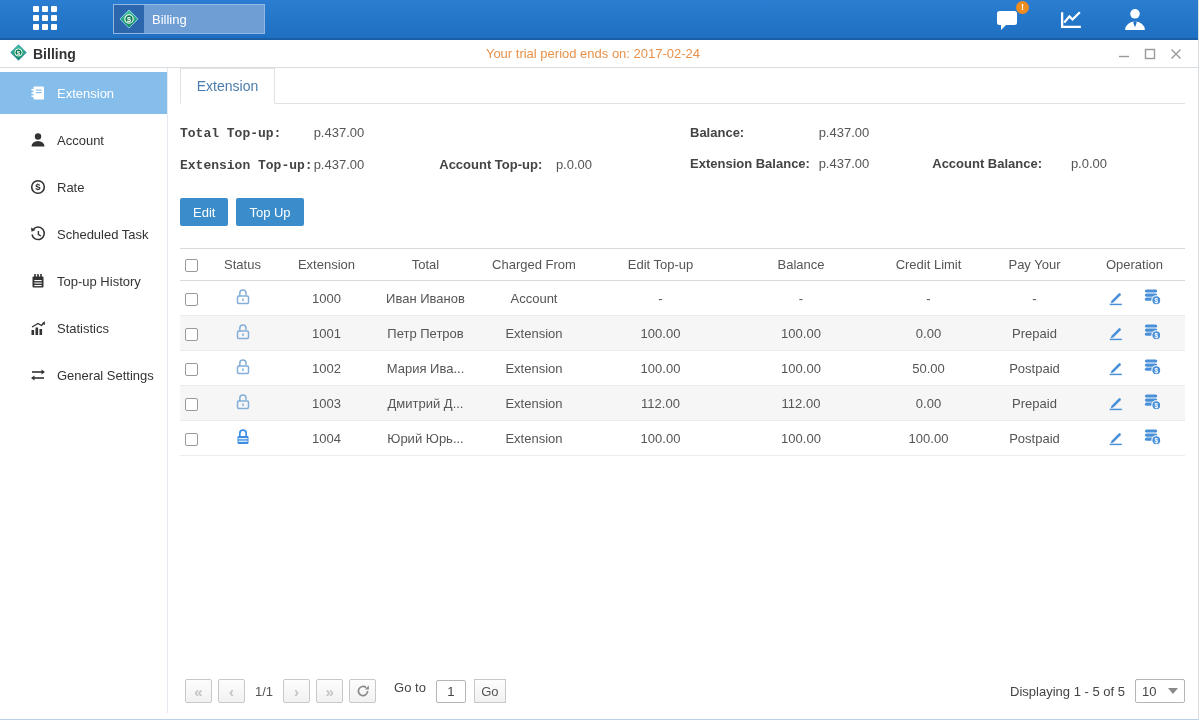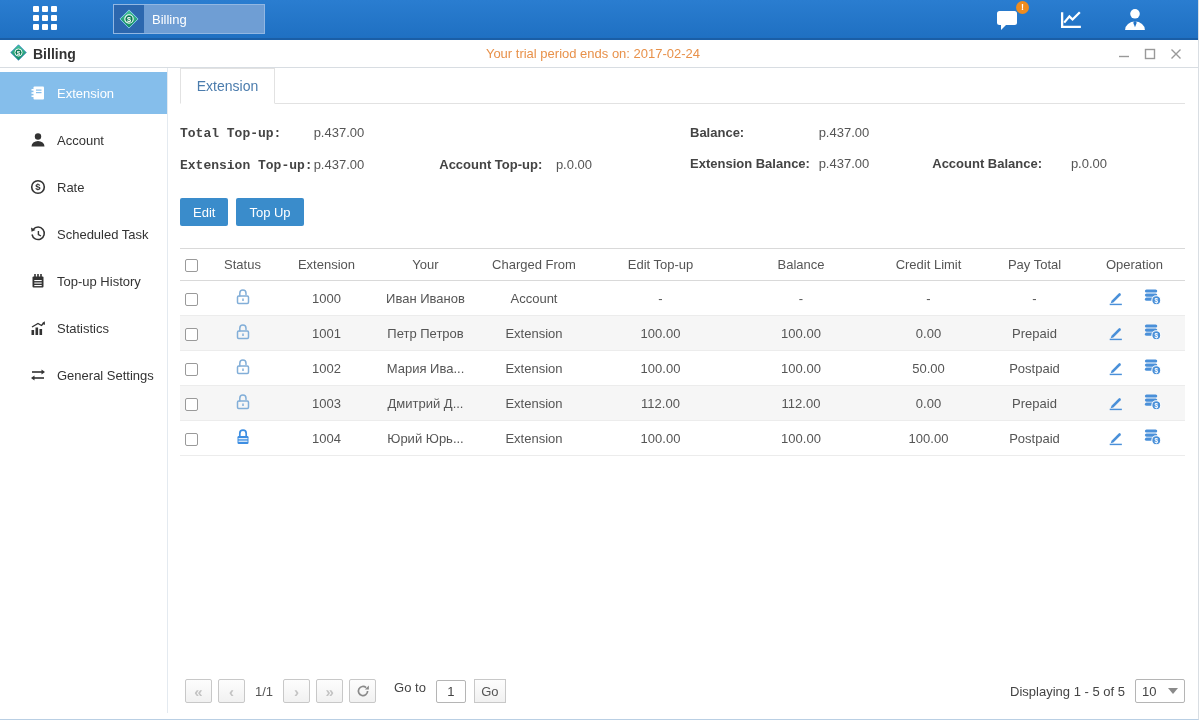--- a/index.html
+++ b/index.html
@@ -310,26 +310,26 @@
             <col class="c-bal">
             <col class="c-credit">
             <col class="c-pay">
             <col class="c-op">
         </colgroup>
         <thead>
           <tr>
             <th class="cbcell"><span class="cb"></span></th>
             <th>Status</th>
             <th>Extension</th>
-            <th>Your</th>
+            <th>Total</th>
             <th>Charged From</th>
             <th>Edit Top-up</th>
             <th>Balance</th>
             <th>Credit Limit</th>
-            <th>Pay Total</th>
+            <th>Pay Your</th>
             <th>Operation</th>
           </tr>
         </thead>
         <tbody>
 
           <tr>
             <td class="cbcell"><span class="cb"></span></td>
             <td><span class="lockwrap" data-state="unlocked">
               <svg class="lock-open" width="18" height="18" viewBox="0 0 18 18">
                     <rect x="3.5" y="8" width="11" height="7.5" rx="1.2" fill="none" stroke="#82aed8" stroke-width="1.5"></rect>

